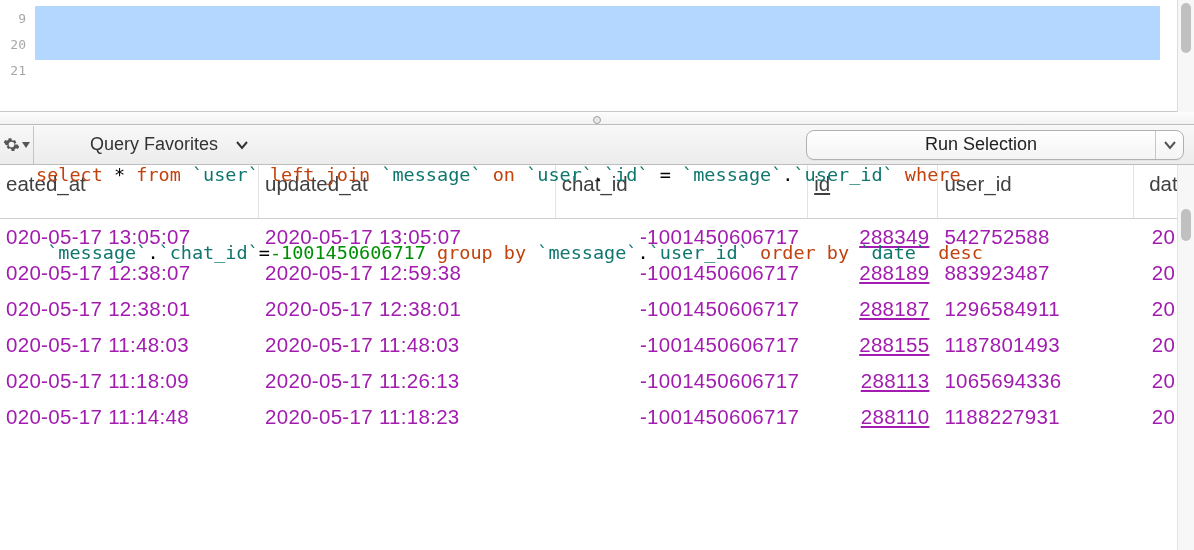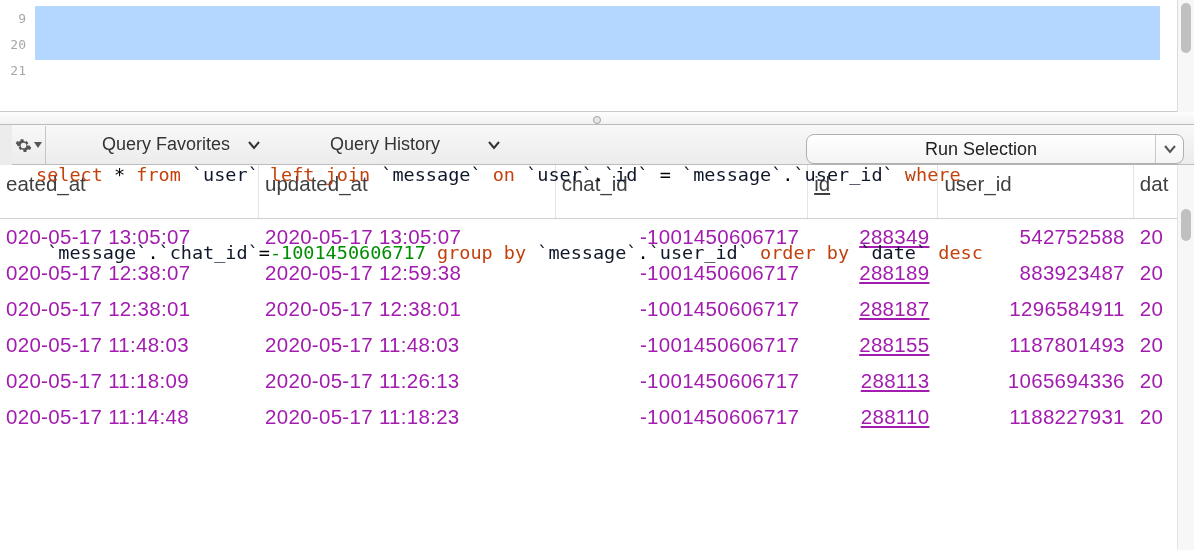--- a/index.html
+++ b/index.html
@@ -5,36 +5,36 @@
   * { box-sizing: border-box; margin: 0; padding: 0; }
   html, body { width: 1194px; height: 550px; overflow: hidden; font-family: "Helvetica Neue", Arial, sans-serif; background: #ececec; }
   
   
   .editor-wrap { background: #ffffff; border-bottom: 1px solid #c9c9c9; height: 112px; position: relative; display: flex; }
   .gutter { width: 32px; flex: 0 0 32px; background: #fff; color: #a7a7a7; font-size: 13px; font-family: Menlo, Consolas, monospace; padding-top: 6px; text-align: right; padding-right: 6px; line-height: 26px; }
   .editor { flex: 1; font-family: Menlo, Consolas, monospace; font-size: 18.5px; line-height: 26px; padding: 6px 4px; white-space: pre-wrap; word-break: break-all; position: relative; }
   .sel-bg { position:absolute; left:3px; top:6px; right:34px; height:54px; background:#b3d7ff; border-radius:1px; z-index:0;}
   .code-lines { position: relative; z-index:1; }
   .kw { color: #c2410c; }      
-  .ident { color: #0f172a; }   
+  .ident { color: #0f766e; }   
   .op { color: #000000; }
   .star { color:#000; }
   .num { color: #008f00; }     
   .punct{ color:#000;}
   .mono { font-family: Menlo, Consolas, monospace; }
   
   .editor-scroll { position:absolute; right:0; top:0; width:17px; height:112px; background:#f7f7f7; border-left:1px solid #dcdcdc;}
   .editor-thumb { position:absolute; right:3px; top:3px; width:10px; height:50px; background:#c0c0c0; border-radius:5px;}
   
   
   .splitter { height: 13px; background: linear-gradient(#fdfdfd,#f2f2f2); border-bottom:1px solid #bcbcbc; position:relative;}
   .splitter::after{ content:""; position:absolute; left:50%; top:4px; width:6px; height:6px; border:1px solid #a0a0a0; border-radius:50%; transform:translateX(-50%); background:#e8e8e8;}
   
   
-  .toolbar { height: 40px; background: linear-gradient(#f8f8f8,#ececec); border-bottom:1px solid #bdbdbd; display:flex; align-items:flex-end; font-size:18px; color:#333;margin-left:12px; }
+  .toolbar { height: 40px; background: linear-gradient(#f8f8f8,#ececec); border-bottom:1px solid #bdbdbd; display:flex; align-items:center; font-size:18px; color:#333; }
   .gearbtn { width:34px; height:38px; border-right:1px solid #c5c5c5; display:flex; align-items:center; justify-content:center; cursor:pointer;}
   .gear-svg{ width:17px; height:17px; }
   .gear-tri { margin-left:2px; }
   .tb-item { padding: 0 18px 0 52px; height:100%; display:flex; align-items:center; gap:18px; cursor:pointer;}
   .tb-item.noleft{ padding-left: 56px;}
   .chev { width:12px; height:12px; }
   .spacer { flex:1; }
   .runbtn { margin-right:10px; height:30px; border:1px solid #b0b0b0; border-radius:8px; background:linear-gradient(#ffffff,#f4f4f4); display:flex; align-items:stretch; box-shadow:0 1px 0 rgba(0,0,0,0.04); cursor:pointer;}
   .runbtn-main{ padding:0 118px; display:flex; align-items:center; font-size:18px; color:#222;}
   .runbtn-drop{ width:28px; border-left:1px solid #c7c7c7; display:flex; align-items:center; justify-content:center;}
@@ -42,22 +42,22 @@
   
   .results { height: calc(550px - 112px - 13px - 40px); background:#fff; overflow:hidden; position:relative;}
   table { border-collapse: collapse; width: 100%; font-size: 20.5px; font-family: "Helvetica Neue", Arial, sans-serif; table-layout:fixed;}
   thead th { text-align:left; font-weight:400; color:#404040; background:#fff; border-bottom:1px solid #d0d0d0; border-right:1px solid #e3e3e3; padding: 7px 6px 22px 6px; height: 40px; white-space:nowrap; overflow:hidden;}
   tbody td { padding: 5px 6px 5px 6px; color:#a21caf; white-space:nowrap; overflow:hidden; font-variant-numeric: tabular-nums; letter-spacing:0.3px; border-right:1px solid transparent;}
   tbody tr { height: 36px; }
   .col-created{ width: 258px; }
   .col-updated{ width: 296px; }
   .col-chat{ width: 252px; text-align:right; padding-right:8px;}
   .col-id{ width: 130px; text-align:right; padding-right:8px;text-decoration:underline;}
-  .col-user{ width: 195px; text-align:right; padding-right:8px;}
-  .col-date{ width: 60px; }
+  .col-user{ width: 195px; padding-right:8px;}
+  .col-date{ width: 60px; text-align: center; }
   thead th.col-chat, thead th.col-id, thead th.col-user { text-align:left; }
   tbody td.col-chat, tbody td.col-id, tbody td.col-user { font-family: "Helvetica Neue", Arial, sans-serif;}
   
   .res-scroll { position:absolute; right:0; top:0; width:17px; bottom:0; background:#f7f7f7; border-left:1px solid #e4e4e4;}
   .res-thumb { position:absolute; right:3px; top:44px; width:10px; height:32px; background:#c0c0c0; border-radius:5px;}
 </style>
 </head>
 <body>
 
 <div class="editor-wrap">
@@ -86,26 +86,20 @@
     <svg class="gear-svg" viewBox="0 0 24 24">
         <path fill="#555" d="M12 8a4 4 0 100 8 4 4 0 000-8zm9 4a7 7 0 01-.1 1.2l2.1 1.6-2 3.4-2.5-1a7 7 0 01-2 1.2l-.4 2.6h-4l-.4-2.6a7 7 0 01-2-1.2l-2.5 1-2-3.4 2.1-1.6A7 7 0 013 12a7 7 0 01.1-1.2L1 9.2l2-3.4 2.5 1a7 7 0 012-1.2L7.9 3h4l.4 2.6a7 7 0 012 1.2l2.5-1 2 3.4-2.1 1.6c.1.4.1.8.1 1.2z"></path>
       </svg>
     <svg class="gear-tri" width="8" height="6" viewBox="0 0 8 6">
         <path d="M0 0h8L4 6z" fill="#555"></path>
       </svg>
   </div>
   <div class="tb-item noleft">
     <span>Query Favorites</span>
     <svg class="chev" viewBox="0 0 12 12">
-        <path d="M1 3l5 6 5-6" fill="none" stroke="#333" stroke-width="2"></path>
-      </svg>
-  </div>
-  <div class="tb-item">
-    <span>Query History</span>
-    <svg class="chev" style="margin-left:30px" viewBox="0 0 12 12">
         <path d="M1 3l5 6 5-6" fill="none" stroke="#333" stroke-width="2"></path>
       </svg>
   </div>
   <div class="spacer"></div>
   <div class="runbtn">
     <div class="runbtn-main">Run Selection</div>
     <div class="runbtn-drop">
       <svg class="chev" viewBox="0 0 12 12">
           <path d="M1 3l5 6 5-6" fill="none" stroke="#555" stroke-width="2"></path>
         </svg>

